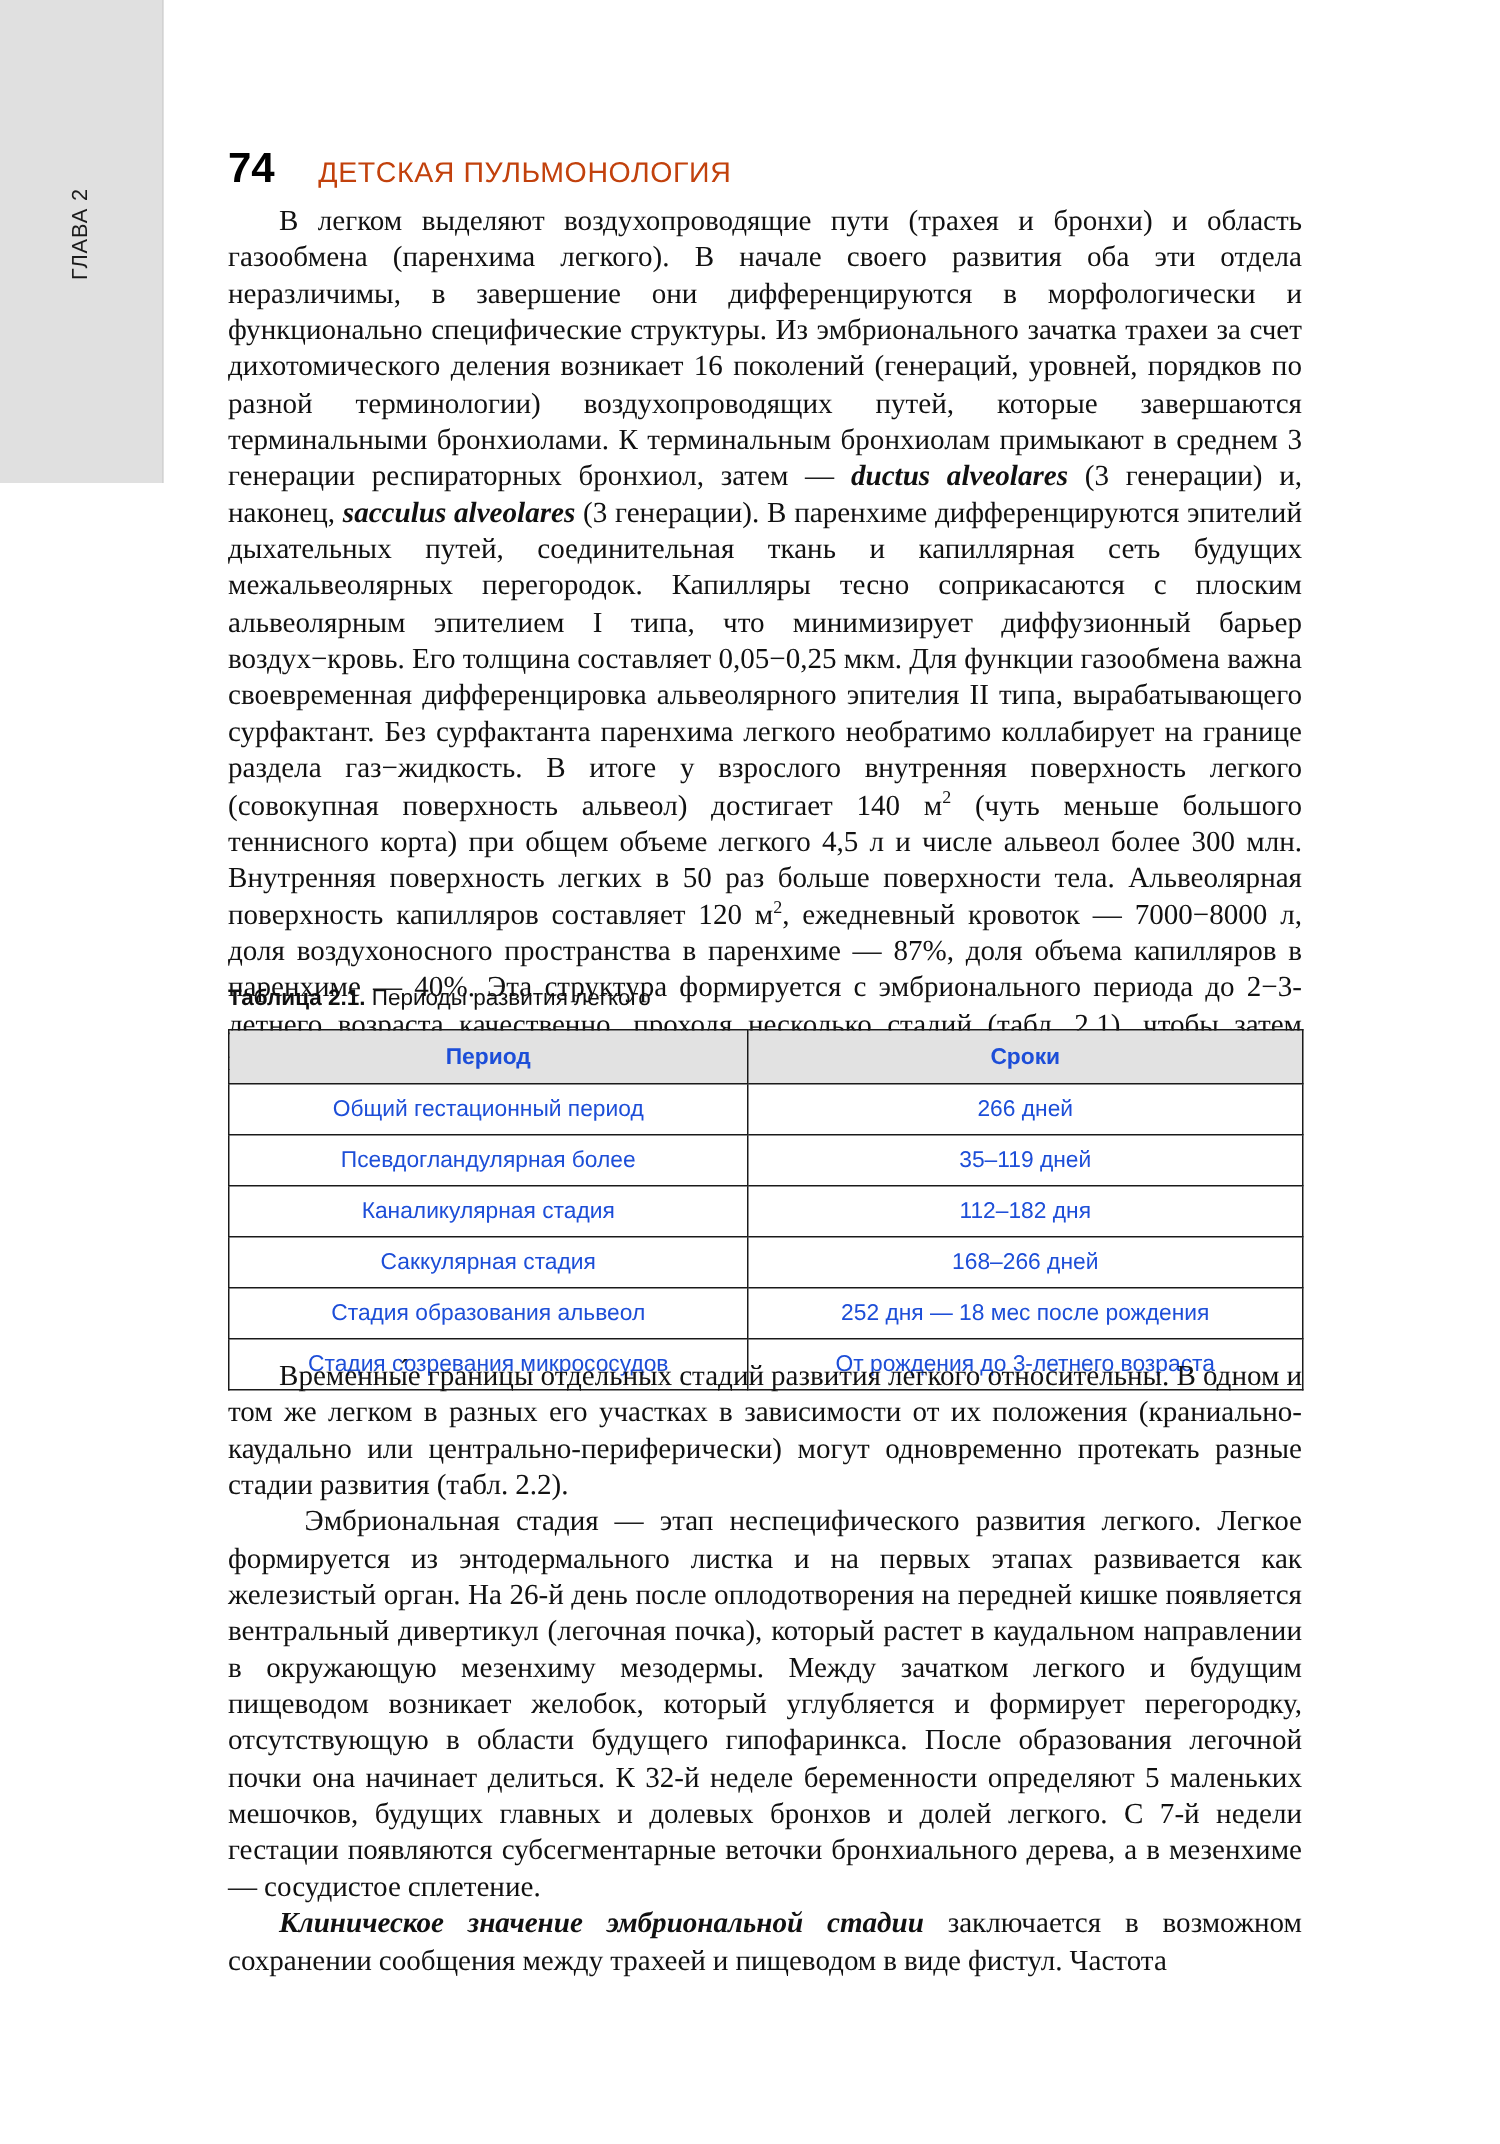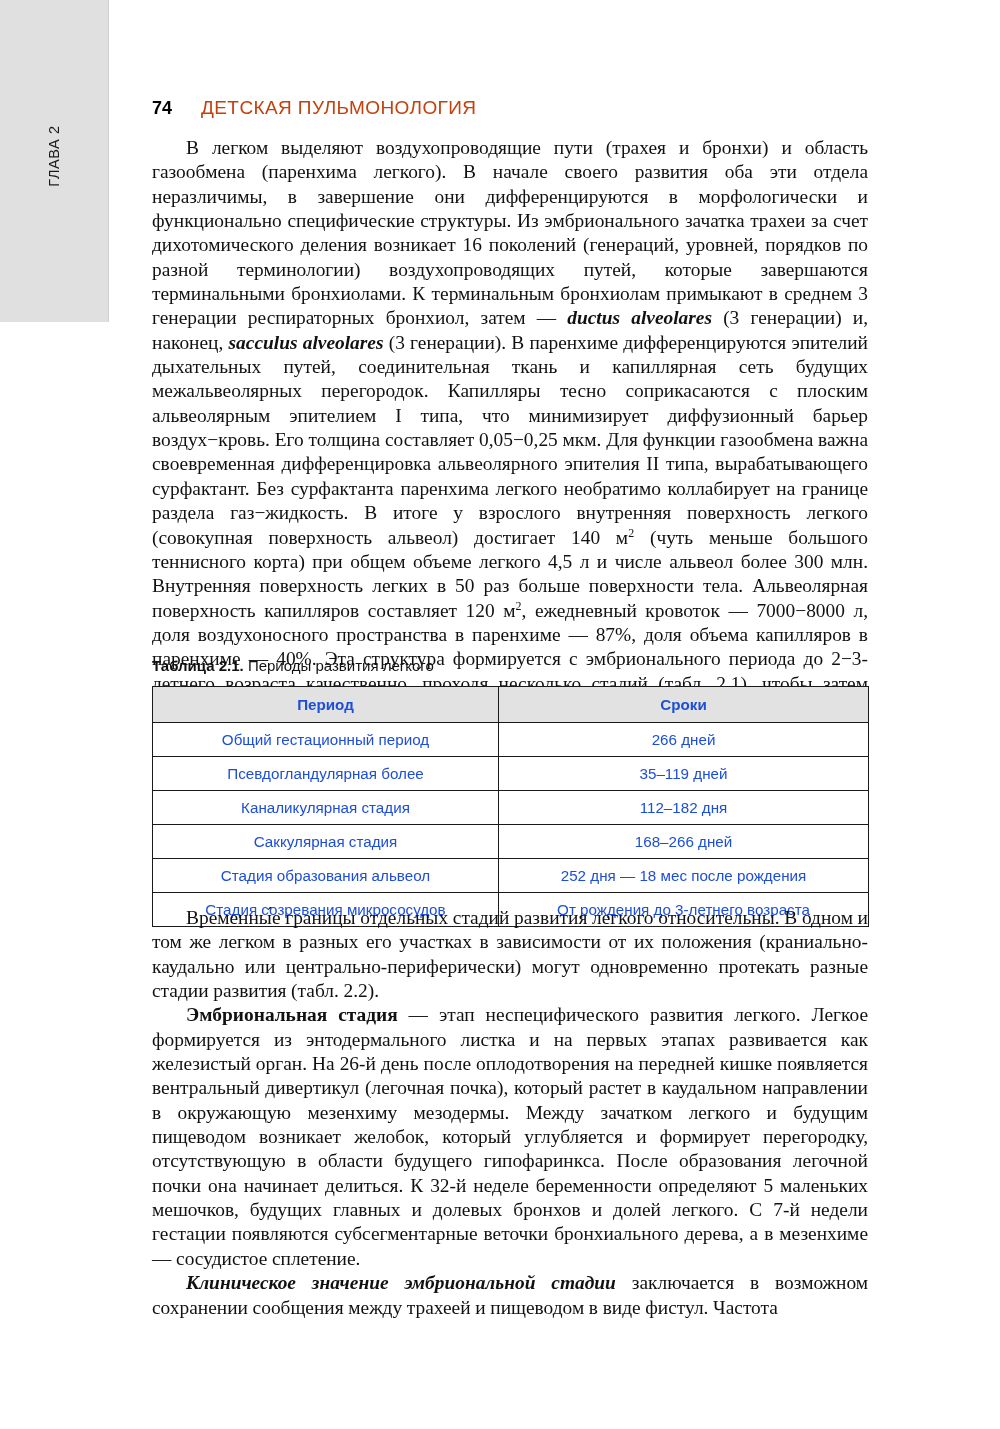--- a/index.html
+++ b/index.html
@@ -50,21 +50,21 @@
   
   #running-head {
     position: absolute;
     left: 152px;
     top: 98px;
     display: flex;
     align-items: baseline;
   }
   #running-head .folio {
     font-family: "Liberation Sans", "DejaVu Sans", sans-serif;
-    font-size: 18px;
+    font-size: 28px;
     font-weight: bold;
     color: #000000;
     line-height: 1;
   }
   #running-head .head-title {
     font-family: "Liberation Sans", "DejaVu Sans", sans-serif;
     font-size: 19px;
     letter-spacing: 0.4px;
     color: #c2410c;
     margin-left: 29px;
@@ -83,21 +83,21 @@
     margin: 0;
     font-size: 19.4px;
     line-height: 24.35px;
     text-align: justify;
     text-indent: 34px;
     hyphens: manual;
     word-spacing: -0.2px;
   }
 
   .it { font-style: italic; font-weight: bold; }
-  .bd { font-weight: bold; }
+  .bd { font-weight: normal; margin-left: 17px; }
   sup.sq {
     font-size: 0.62em;
     vertical-align: super;
     line-height: 0;
   }
 
   
   #table-block {
     position: absolute;
     left: 152px;

